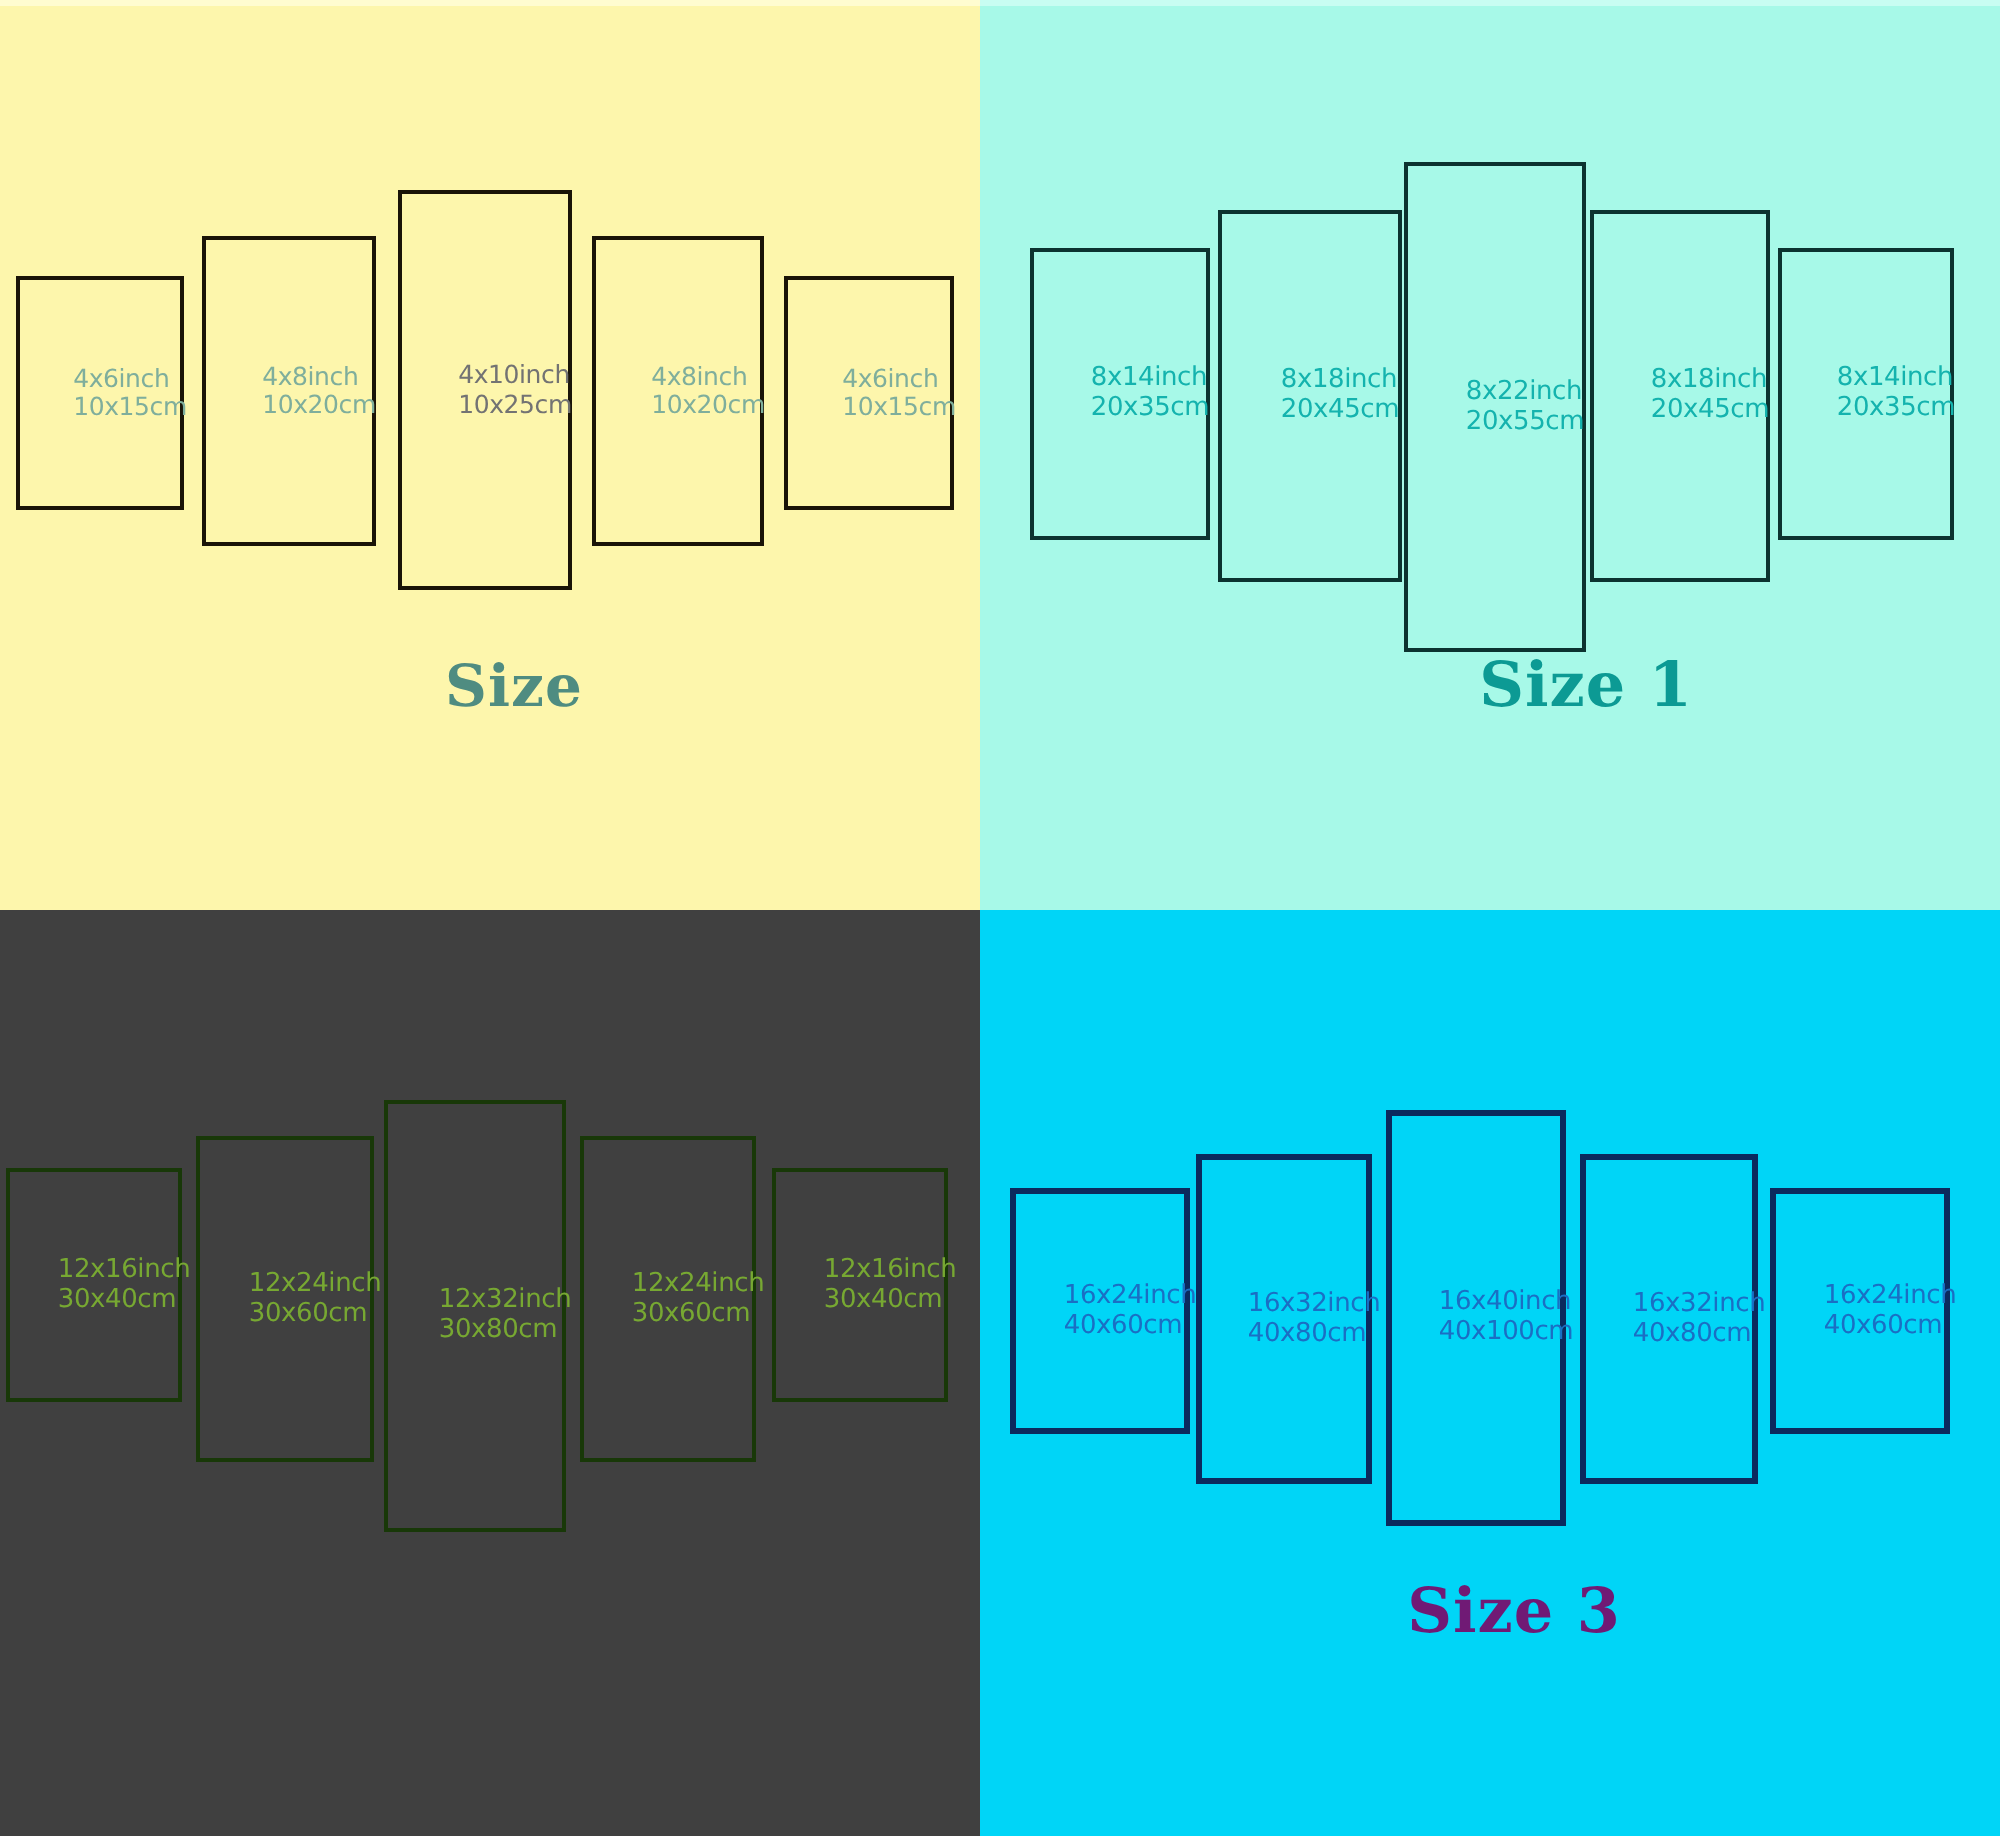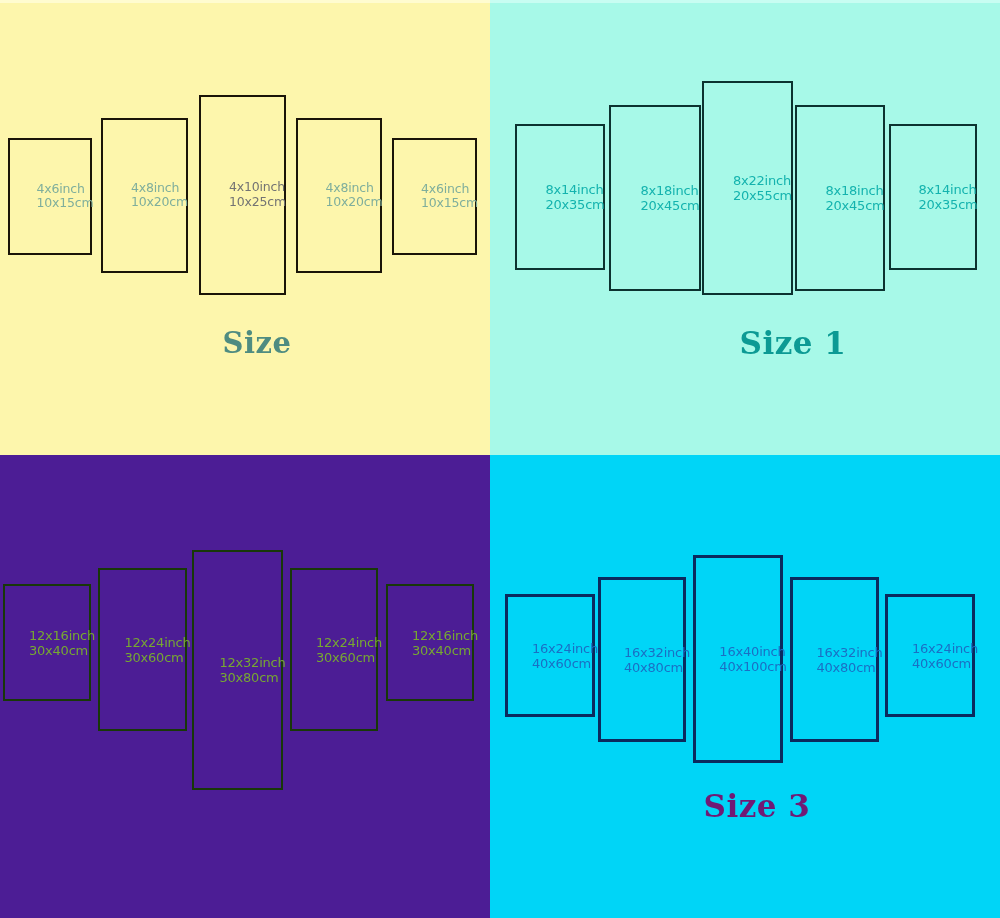--- a/index.html
+++ b/index.html
@@ -111,56 +111,56 @@
             <span class="ln">8x14inch</span>
             <span class="ln">20x35cm</span>
           </div>
         </div>
         <div class="panel" style="left: 119px; top: 105px; width: 92px; height: 186px; border: 2px solid rgb(12, 51, 48);">
           <div class="panel-label" style="color: rgb(20, 179, 174); font-size: 13px;">
             <span class="ln">8x18inch</span>
             <span class="ln">20x45cm</span>
           </div>
         </div>
-        <div class="panel" style="left: 212px; top: 81px; width: 91px; height: 214px; border: 2px solid rgb(12, 51, 48);">
+        <div class="panel" style="left: 212px; top: 81px; width: 91px; height: 245px; border: 2px solid rgb(12, 51, 48);">
           <div class="panel-label" style="color: rgb(20, 179, 174); font-size: 13px;">
             <span class="ln">8x22inch</span>
             <span class="ln">20x55cm</span>
           </div>
         </div>
         <div class="panel" style="left: 305px; top: 105px; width: 90px; height: 186px; border: 2px solid rgb(12, 51, 48);">
           <div class="panel-label" style="color: rgb(20, 179, 174); font-size: 13px;">
             <span class="ln">8x18inch</span>
             <span class="ln">20x45cm</span>
           </div>
         </div>
         <div class="panel" style="left: 399px; top: 124px; width: 88px; height: 146px; border: 2px solid rgb(12, 51, 48);">
           <div class="panel-label" style="color: rgb(20, 179, 174); font-size: 13px;">
             <span class="ln">8x14inch</span>
             <span class="ln">20x35cm</span>
           </div>
         </div>
       </div>
       <div class="size-title" style="top: 325px; color: rgb(12, 154, 148); font-size: 31px; margin-left: 36px;">Size 1</div>
     </div>
-    <div class="quadrant" style="left: 0px; top: 455px; width: 490px; height: 463px; background: #4c1d95;">
+    <div class="quadrant" style="left: 0px; top: 455px; width: 490px; height: 463px; background: #404040;">
       <div class="panel-stage">
         <div class="panel" style="left: 3px; top: 129px; width: 88px; height: 117px; border: 2px solid rgb(24, 56, 8);">
           <div class="panel-label" style="color: rgb(119, 168, 50); font-size: 13px;">
             <span class="ln">12x16inch</span>
             <span class="ln">30x40cm</span>
           </div>
         </div>
         <div class="panel" style="left: 98px; top: 113px; width: 89px; height: 163px; border: 2px solid rgb(24, 56, 8);">
           <div class="panel-label" style="color: rgb(119, 168, 50); font-size: 13px;">
             <span class="ln">12x24inch</span>
             <span class="ln">30x60cm</span>
           </div>
         </div>
-        <div class="panel" style="left: 192px; top: 95px; width: 91px; height: 240px; border: 2px solid rgb(24, 56, 8);">
+        <div class="panel" style="left: 192px; top: 95px; width: 91px; height: 216px; border: 2px solid rgb(24, 56, 8);">
           <div class="panel-label" style="color: rgb(119, 168, 50); font-size: 13px;">
             <span class="ln">12x32inch</span>
             <span class="ln">30x80cm</span>
           </div>
         </div>
         <div class="panel" style="left: 290px; top: 113px; width: 88px; height: 163px; border: 2px solid rgb(24, 56, 8);">
           <div class="panel-label" style="color: rgb(119, 168, 50); font-size: 13px;">
             <span class="ln">12x24inch</span>
             <span class="ln">30x60cm</span>
           </div>

